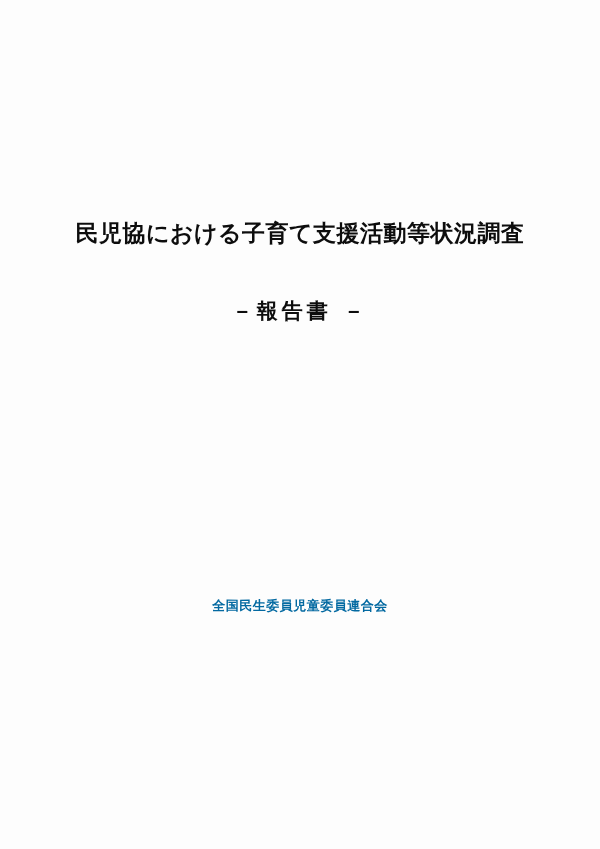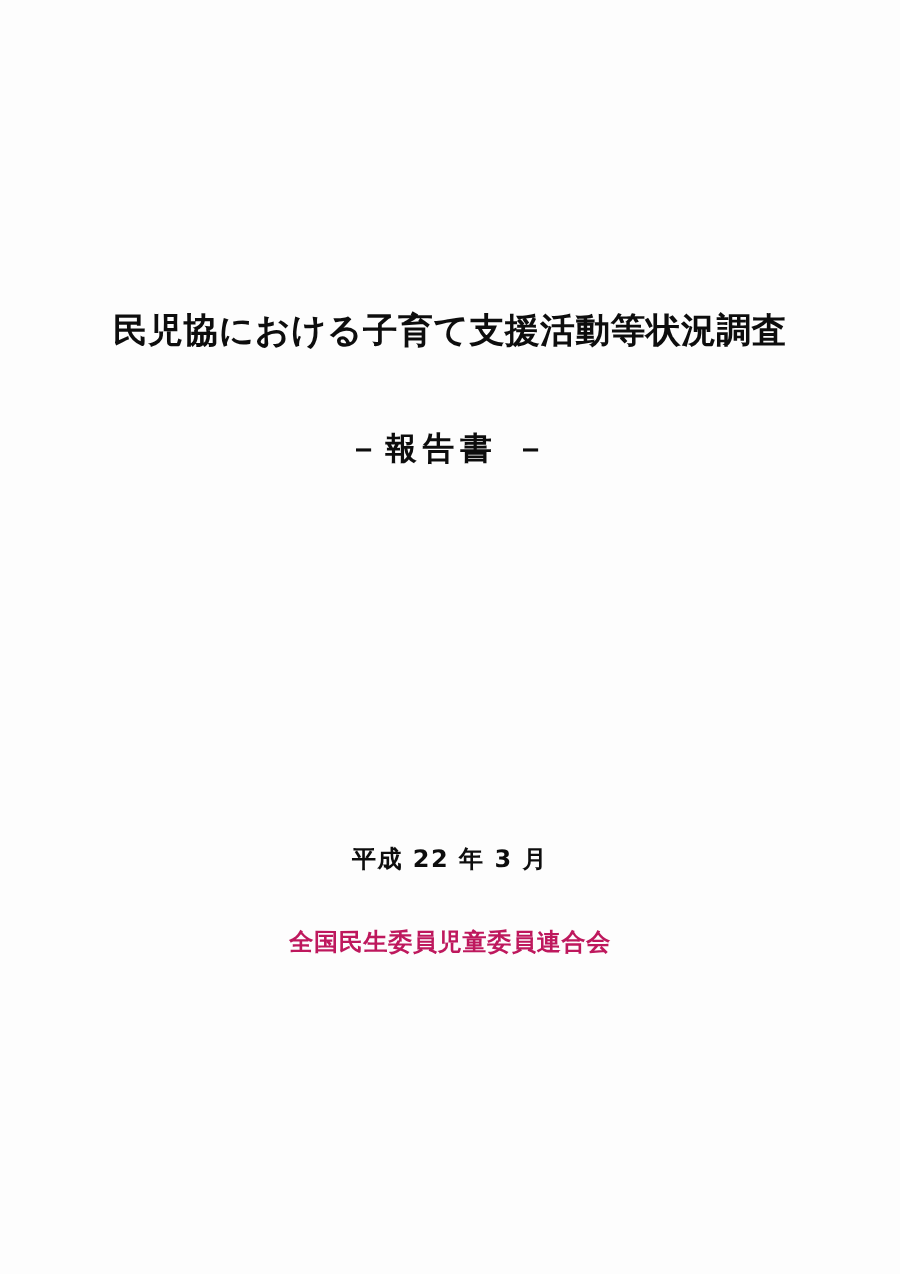--- a/index.html
+++ b/index.html
@@ -27,21 +27,21 @@
     left: 0;
     width: 600px;
     text-align: center;
   }
   .doc-title {
     font-size: 23px;
     font-weight: bold;
     letter-spacing: 0.5px;
     color: #0d0d0d;
     line-height: 1.4;
-    margin: 0;
+    margin: 12px;
     font-family: "DejaVu Sans", "Liberation Sans", sans-serif;
   }
   .doc-subtitle {
     margin: 4px;
     margin-top: 48px;
     font-size: 21px;
     font-weight: bold;
     letter-spacing: 4px;
     color: #0d0d0d;
     font-family: "DejaVu Sans", "Liberation Sans", sans-serif;
@@ -57,35 +57,34 @@
     margin: 0;
     font-size: 16px;
     font-weight: bold;
     letter-spacing: 1px;
     color: #0d0d0d;
     font-family: "DejaVu Sans", "Liberation Sans", sans-serif;
   }
   .doc-publisher {
     margin: 0;
     margin-top: 34px;
-    font-size: 16px;
+    font-size: 13px;
     font-weight: bold;
     letter-spacing: 0.5px;
-    color: #be185d;
+    color: #0369a1;
     font-family: "DejaVu Sans", "Liberation Sans", sans-serif;
   }
 </style>
 </head>
 <body>
 
 <div class="page">
 
   <div class="title-block">
     <h1 class="doc-title">民児協における子育て支援活動等状況調査</h1>
     <h2 class="doc-subtitle">－報告書 －</h2>
   </div>
 
   <div class="imprint-block">
-    <p class="doc-date">平成 22 年 3 月</p>
     <p class="doc-publisher">全国民生委員児童委員連合会</p>
   </div>
 
 </div>
 
 </body></html>

